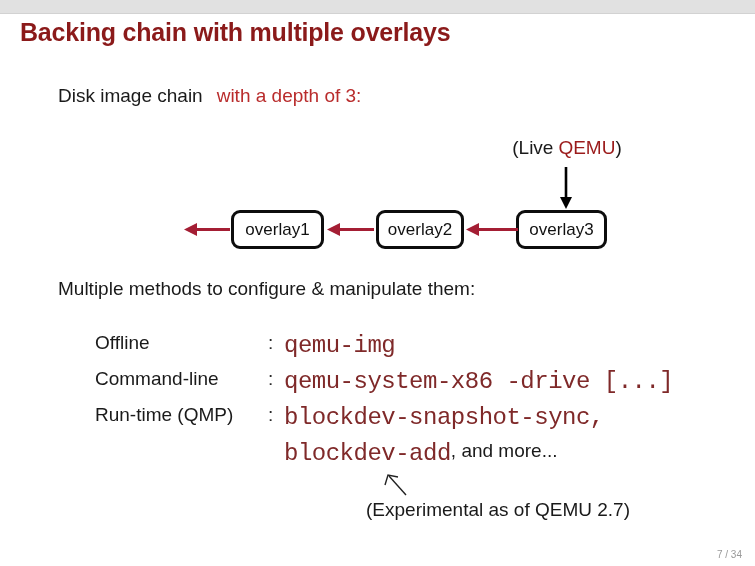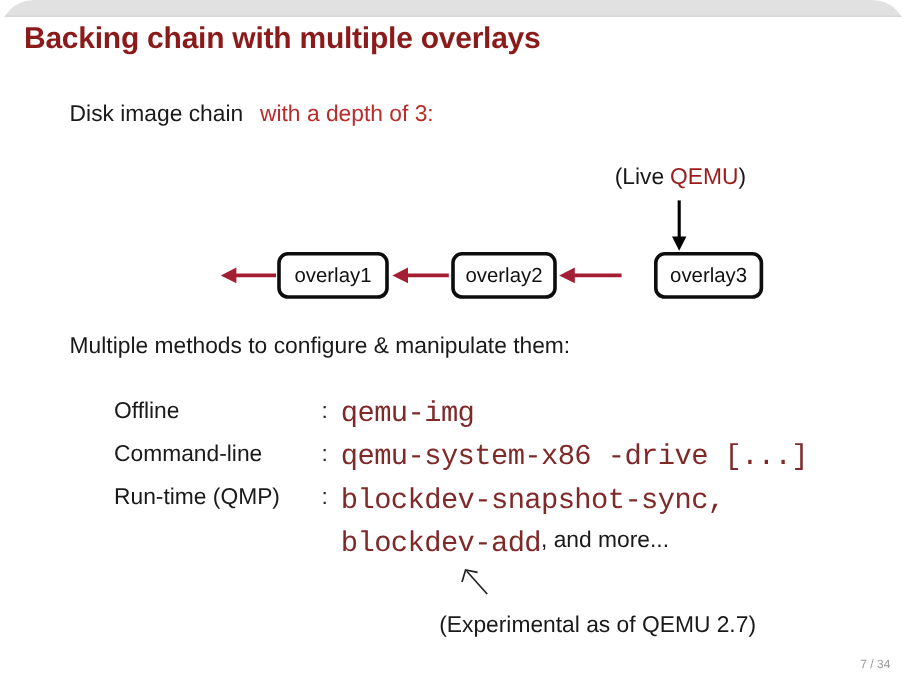--- a/index.html
+++ b/index.html
@@ -1,19 +1,19 @@
 <!DOCTYPE html>
 <html><head>
 <meta charset="utf-8">
 <style>
   html,body{margin:0;padding:0;background:#fff;}
   .slide{
     position:relative;width:755px;height:566px;background:#ffffff;
     font-family:"Liberation Sans","DejaVu Sans",sans-serif;
-    color:#1a1a1a;overflow:hidden;border-radius:28px;
+    color:#1a1a1a;overflow:hidden;
   }
   .topbar{
     position:absolute;left:0;top:0;width:755px;height:13px;
     background:#e1e1e1;border-bottom:1px solid #d2d2d2;
   }
   .title{
     position:absolute;left:20px;top:18px;
     font-size:25px;font-weight:bold;color:#8b1a1a;letter-spacing:-0.2px;
   }
   .intro{position:absolute;left:58px;top:85px;font-size:19px;}
@@ -26,33 +26,33 @@
   .arrow-layer{position:absolute;left:0;top:0;width:755px;height:566px;pointer-events:none;}
   .node{
     position:absolute;top:210px;height:39px;box-sizing:border-box;
     background:#fff;border:3px solid #0d0d0d;border-radius:9px;
     display:flex;align-items:center;justify-content:center;
     font-size:17px;color:#111;
   }
   .node-base{left:125px;width:58px;}
   .node-o1{left:231px;width:93px;}
   .node-o2{left:376px;width:88px;}
-  .node-o3{left:545px;width:91px;}
+  .node-o3{left:516px;width:91px;}
   .methods-heading{position:absolute;left:58px;top:278px;font-size:19px;}
   .methods{position:absolute;left:95px;top:332px;}
   .mrow{display:flex;align-items:flex-start;height:36px;font-size:19px;}
   .mrow .lbl{display:inline-block;width:173px;color:#1a1a1a;}
   .mrow .sep{display:inline-block;width:16px;color:#2a2a2a;}
   .code{
     font-family:"Liberation Mono","DejaVu Sans Mono",monospace;
     font-size:24px;color:#7f2929;letter-spacing:-0.5px;
   }
   .mrow .suffix{color:#1a1a1a;}
   .note{
-    position:absolute;left:366px;top:511px;font-size:19px;color:#1a1a1a;
+    position:absolute;left:366px;top:499px;font-size:19px;color:#1a1a1a;
     white-space:nowrap;
   }
   .pagenum{
     position:absolute;right:13px;bottom:6px;font-size:10px;color:#999;
   }
 </style>
 </head>
 <body>
 
 <div class="slide">

